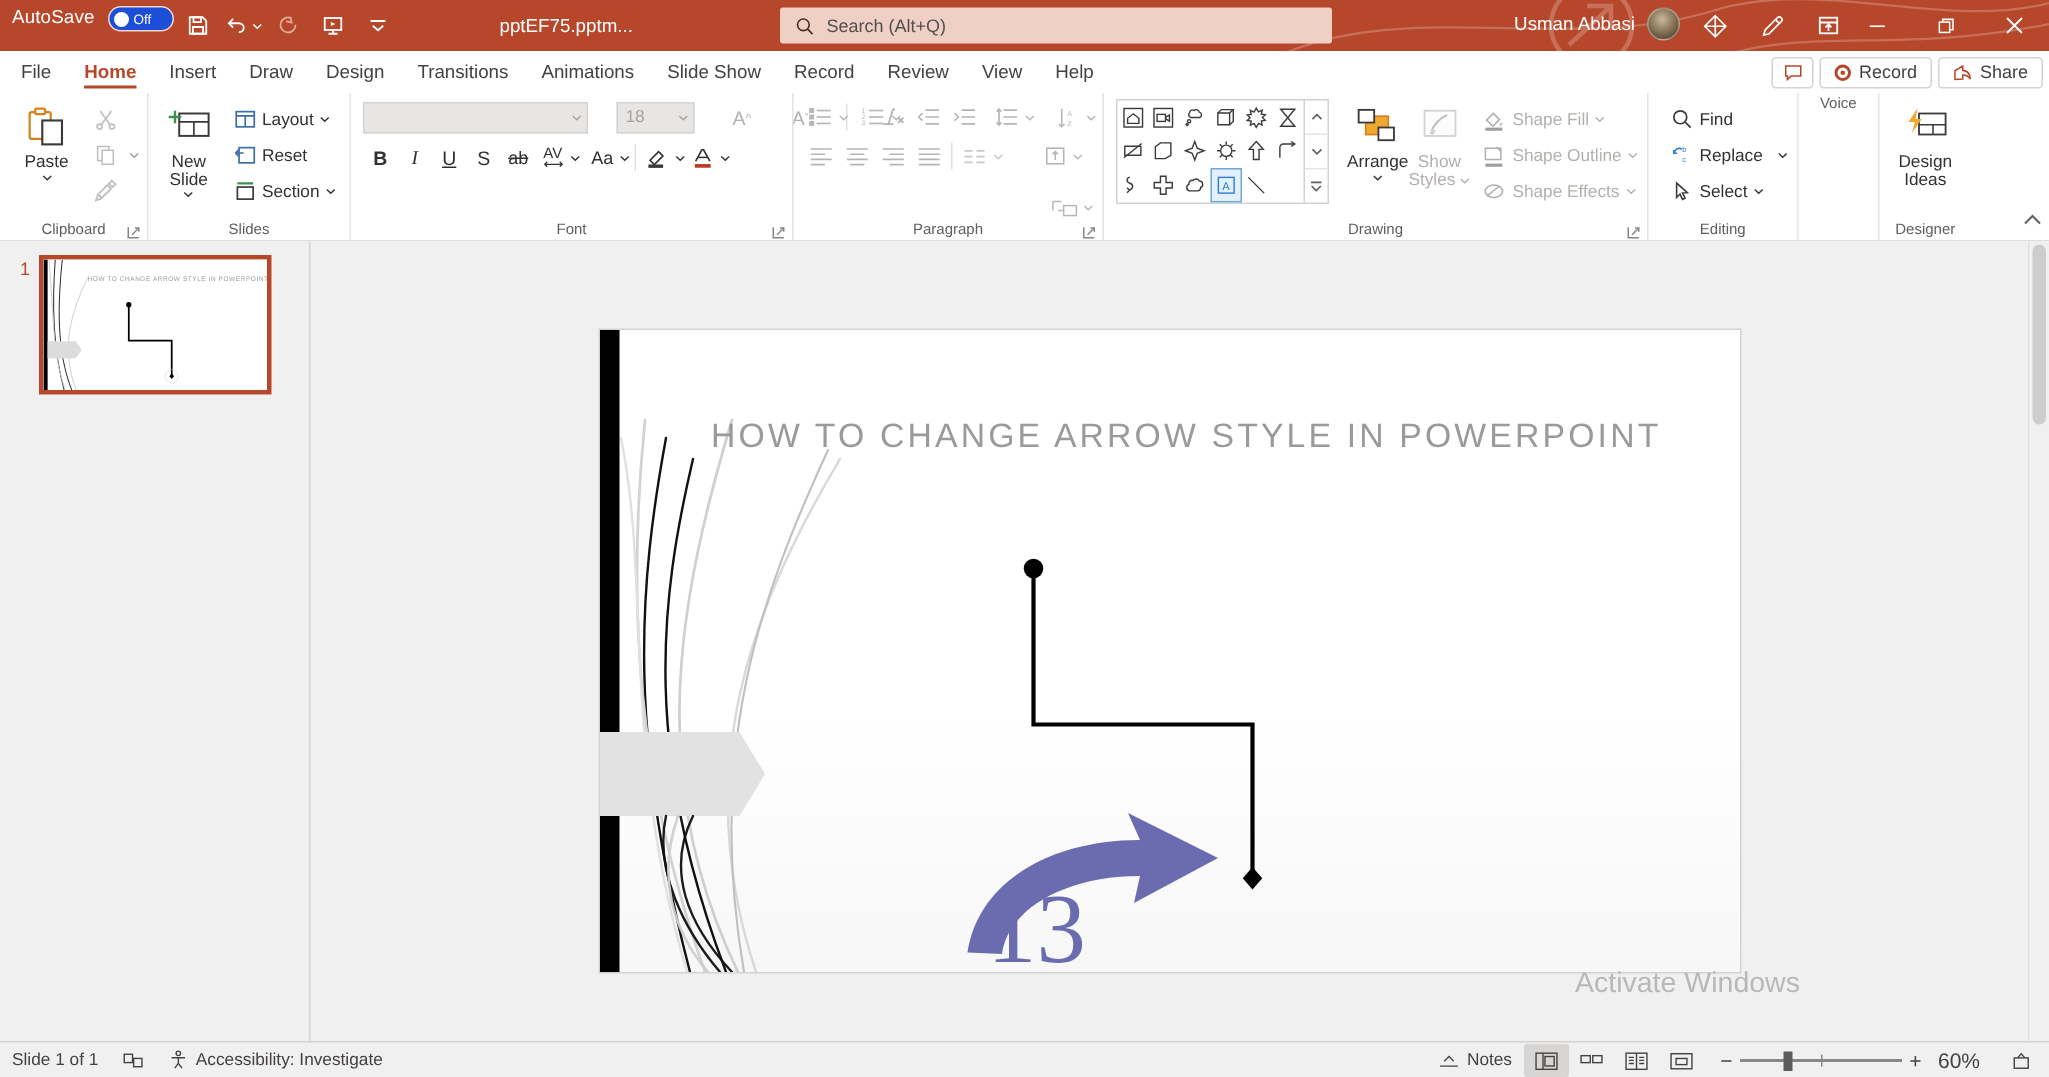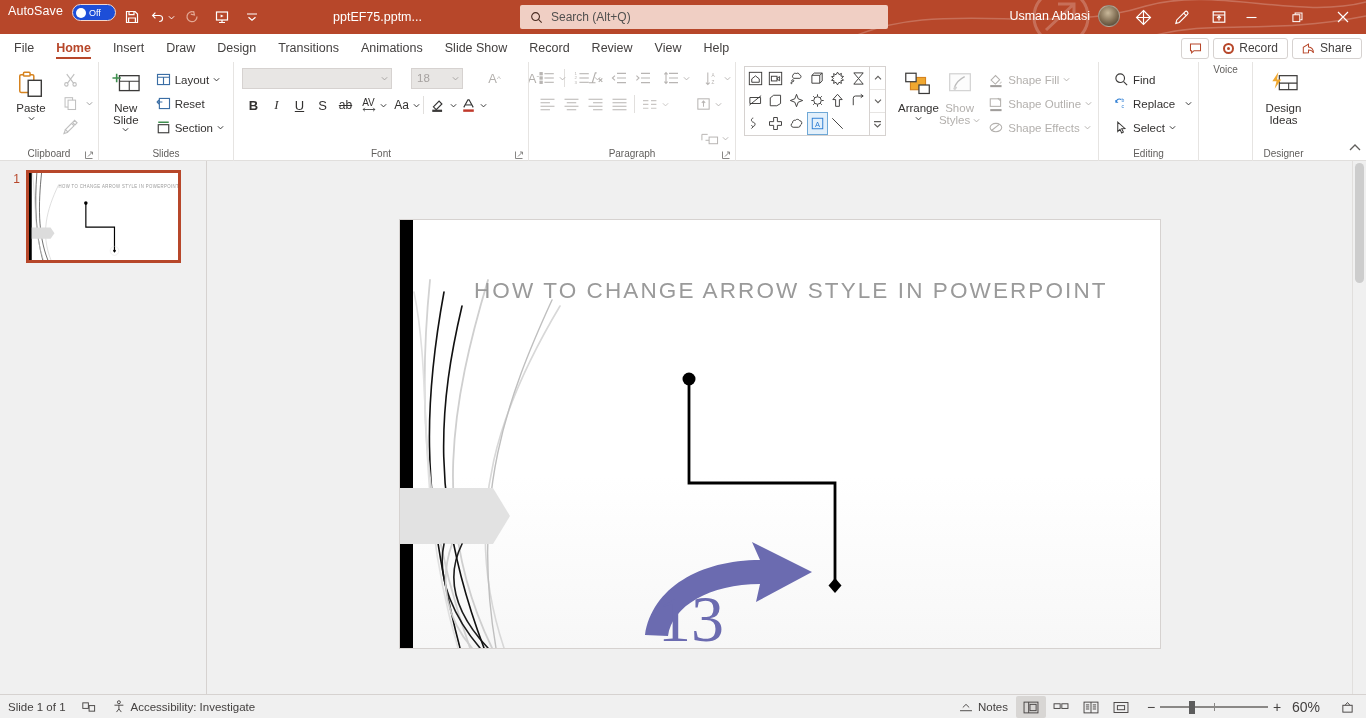--- a/index.html
+++ b/index.html
@@ -848,20 +848,28 @@
           <svg width="16" height="16" viewBox="0 0 17 17" fill="none" stroke="#b3b0ad" stroke-width="1.1">
             <ellipse cx="8.4" cy="8" rx="6.2" ry="4.4"></ellipse>
               <path d="M3.4 11.4 12 4.6"></path>
           </svg>
           <span>Shape Effects</span>
           <svg class="chev" viewBox="0 0 8 8">
               <path d="M1 2.6 4 5.6 7 2.6" stroke="#b3b0ad" stroke-width="1.1" fill="none"></path>
             </svg>
         </div>
       </div>
+    </div>
+    <div class="glabel">
+      <span>Drawing</span>
+      <svg class="glaunch" viewBox="0 0 10 10" fill="none" stroke="#605e5c" stroke-width="1">
+        <path d="M1.5 1.5v7h7"></path>
+          <path d="M4 6.5 8.5 2"></path>
+          <path d="M6 2h2.5v2.5"></path>
+      </svg>
     </div>
   </div>
 
   <div class="rgroup" style="width:100px">
     <div class="gbody">
       <div class="smallcol" style="padding-left:6px">
         <div class="srow">
           <svg width="15" height="15" viewBox="0 0 16 16" fill="none" stroke="#3b3a39" stroke-width="1.2">
               <circle cx="6.6" cy="6.6" r="4.6"></circle>
               <path d="M10.2 10.2 14 14"></path>
@@ -983,20 +991,21 @@
         <g>
           <path d="M245 415 C252 368 300 340 360 340 L352 322 L412 352 L356 382 L360 364 C310 364 272 386 268 416 Z" fill="#6b6bb0"></path>
         </g>
         <text x="258" y="421" font-family="'Liberation Serif',serif" font-size="66" fill="#6b6bb0">13</text>
       </svg>
       <div class="slide-title">HOW TO CHANGE ARROW STYLE IN POWERPOINT</div>
     </div>
   </div>
 
   <div id="watermark">
+    <div class="wm1">Activate Windows</div>
   </div>
 </div>
 
 <div id="vscroll">
   <div class="thumbbar"></div>
 </div>
 
 <div id="statusbar">
   <div class="sb-item">
     <span>Slide 1 of 1</span>

